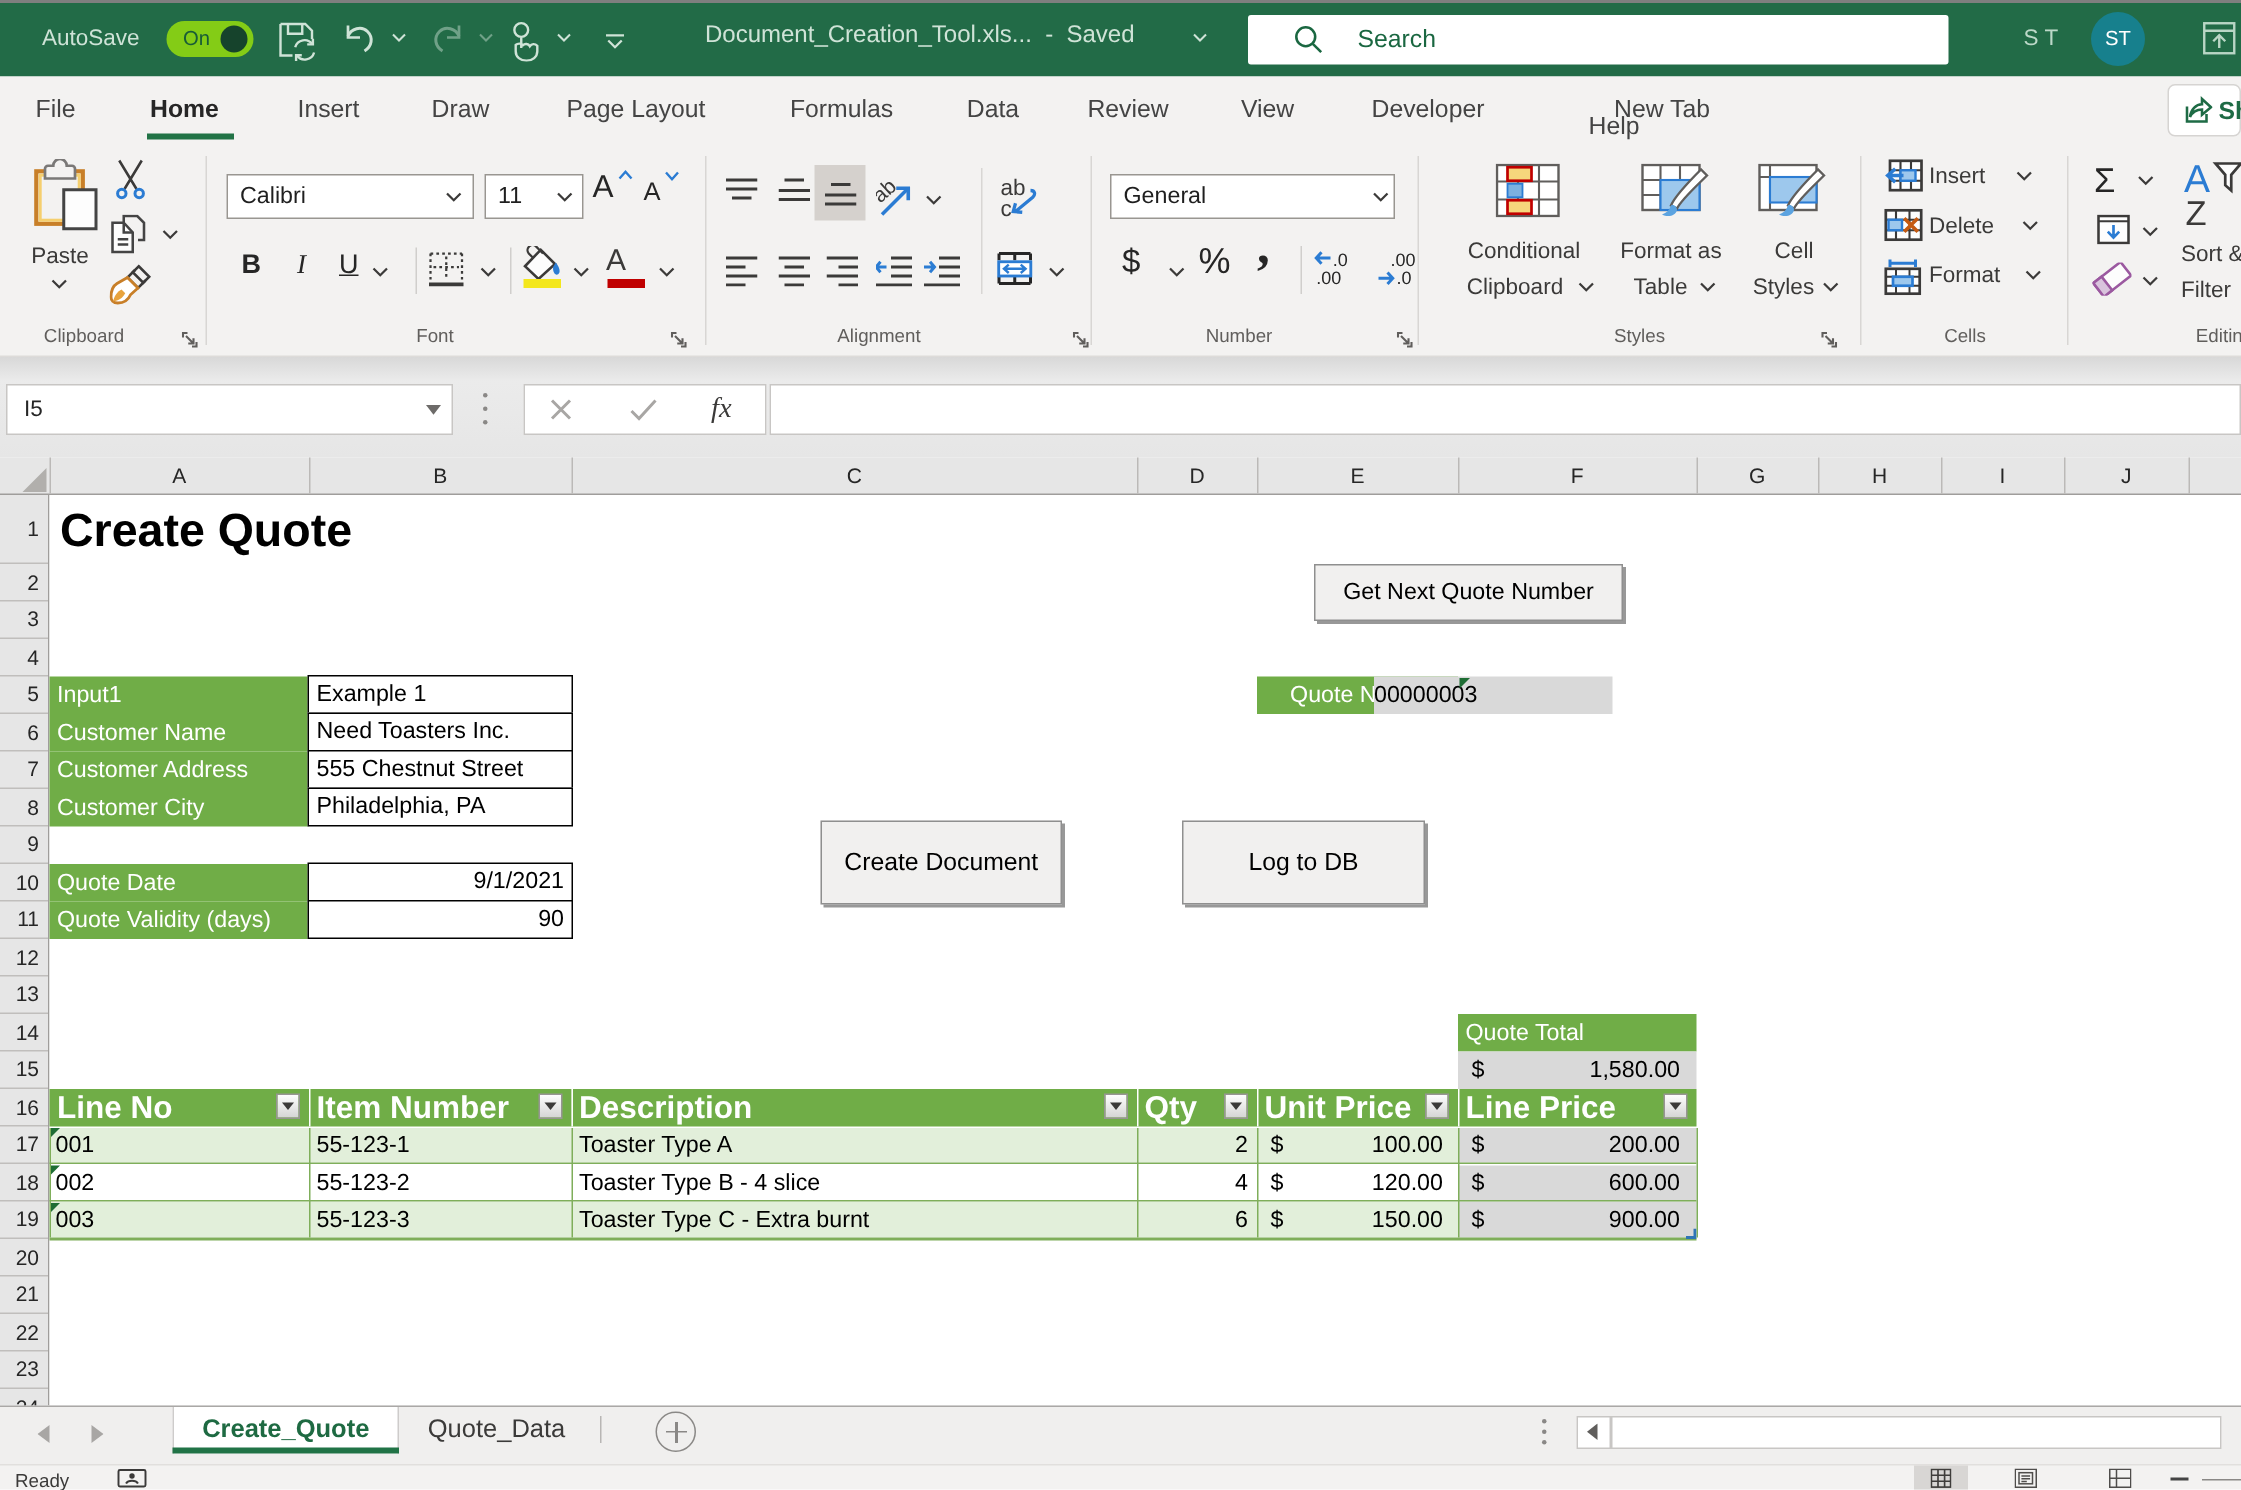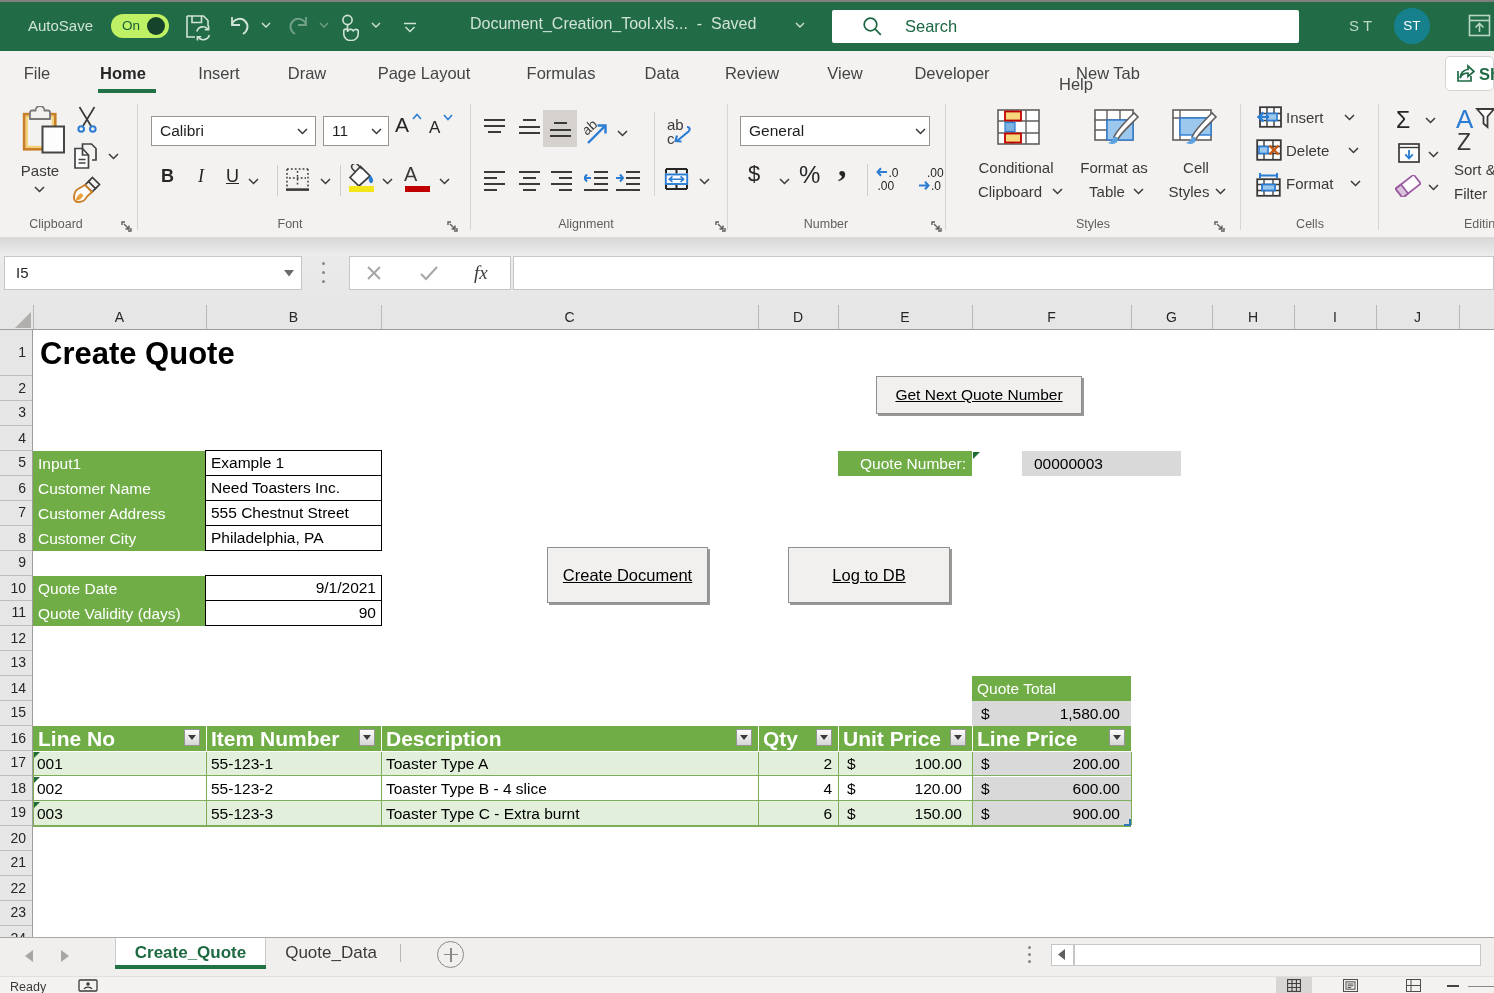--- a/index.html
+++ b/index.html
@@ -29,36 +29,36 @@
 .chlet { position:absolute; top:4px; font-size:14px; color:#262626; transform:translateX(-50%); }
 .chsep { position:absolute; top:0; width:1px; height:24px; background:#bbb9b7; }
 #rowhdr { left:0; top:330px; width:33px; height:607px; background:#e6e6e6; border-right:1px solid #9f9d9b; }
 .rnum { position:absolute; right:6px; font-size:14px; color:#262626; }
 .rsep { position:absolute; left:0; width:32px; height:1px; background:#c0bebc; }
 
 .gcell { position:absolute; background:#70AD47; color:#fff; font-size:15.5px; line-height:25px; height:25px; padding-left:5px; white-space:nowrap; }
 .wcell { position:absolute; background:#fff; border:1px solid #000; color:#000; font-size:15.5px; line-height:24px; height:26px; padding:0 5px; white-space:nowrap; }
 .kcell { position:absolute; background:#d9d9d9; color:#000; font-size:15.5px; line-height:25px; height:25px; white-space:nowrap; }
 .tri { position:absolute; width:0; height:0; border-top:7px solid #1e6d34; border-right:7px solid transparent; }
-.btn3d { position:absolute; background:#f1f0ef; border:1px solid #8f8f8f; box-shadow:2px 2px 0 0 #989898; color:#000; text-align:center;text-decoration:underline; }
+.btn3d { position:absolute; background:#f1f0ef; border:1px solid #8f8f8f; box-shadow:2px 2px 0 0 #989898; color:#000; text-align:center; }
 .tcell { position:absolute; font-size:15.5px; color:#000; line-height:25px; height:25px; padding-left:5px; white-space:nowrap; }
 .thead { position:absolute; font-size:21px; color:#fff; font-weight:bold; line-height:25px; height:25px; padding-left:5px; white-space:nowrap; }
 .fbtn { position:absolute; width:16px; height:17px; background:linear-gradient(#fdfdfd,#d5d5d5); border:1px solid #979593; }
 .fbtn:after { content:""; position:absolute; left:3px; top:5px; border-left:4px solid transparent; border-right:4px solid transparent; border-top:5px solid #3b3a39; }
 .tline { position:absolute; background:#7fae5a; }
 
 #sheetbar { left:0; top:937px; width:1494px; height:39px; background:#f0efee; border-top:1px solid #aaa8a6; }
 #statusbar { left:0; top:976px; width:1494px; height:17px; background:#f3f2f1; border-top:1px solid #e1dfdd; }
 </style>
 </head>
 <body>
 <div class="a" id="titlebar"></div>
 <div class="a" id="topstrip"></div>
 <div class="a tb-txt" style="left:28px; top:17px;">AutoSave</div>
-<div class="a" style="left:111px; top:14px; width:58px; height:24px; background:#bef264; border-radius:12px;">
+<div class="a" style="left:111px; top:14px; width:58px; height:24px; background:#84cc16; border-radius:12px;">
   <span style="position:absolute; left:11px; top:4px; font-size:13.5px; color:#185c37;">On</span>
   <span style="position:absolute; right:4px; top:3px; width:18px; height:18px; border-radius:50%; background:#16432c;"></span>
 </div>
 <svg class="a" style="left:185px; top:14px;" width="27" height="27" viewBox="0 0 27 27" fill="none" stroke="#cfe3d7" stroke-width="1.6">
   <path d="M2 2 h16.5 l4.5 4.5 V12 M2 2 v21 h8"></path>
     <path d="M7 2 v6.5 h9.5 V2"></path>
   <path d="M11.8 17.5 a6.4 6.4 0 0 1 11.4 -2 M24.4 21 a6.4 6.4 0 0 1 -11.4 2"></path>
   <path d="M23.6 11.8 v3.8 h-3.8 M12.4 26.6 v-3.8 h3.8"></path>
 </svg>
 <svg class="a" style="left:228px; top:14px;" width="24" height="24" viewBox="0 0 24 24" fill="none" stroke="#cfe3d7" stroke-width="2">
@@ -498,21 +498,21 @@
 <div class="gcell" style="left:33px; top:576px; width:173px;">Quote Date</div>
 <div class="gcell" style="left:33px; top:601px; width:173px;">Quote Validity (days)</div>
 <div class="gcell" style="left:838px; top:451px; width:134px; padding-left:0; padding-right:6px; text-align:right;">Quote Number:</div>
 <div class="gcell" style="left:972px; top:676px; width:159px;">Quote Total</div>
 <div class="wcell" style="left:205px; top:450px; width:177px; ">Example 1</div>
 <div class="wcell" style="left:205px; top:475px; width:177px; ">Need Toasters Inc.</div>
 <div class="wcell" style="left:205px; top:500px; width:177px; ">555 Chestnut Street</div>
 <div class="wcell" style="left:205px; top:525px; width:177px; ">Philadelphia, PA</div>
 <div class="wcell" style="left:205px; top:575px; width:177px; text-align:right;">9/1/2021</div>
 <div class="wcell" style="left:205px; top:600px; width:177px; text-align:right;">90</div>
-<div class="kcell" style="left:1022px; top:451px; width:159px; padding-left:12px;">00000003</div>
+<div class="kcell" style="left:916px; top:451px; width:159px; padding-left:0;">00000003</div>
 <div class="tri" style="left:973px; top:452px;"></div>
 <div class="kcell" style="left:972px; top:701px; width:159px;">
     <span style="position:absolute;left:9px;">$</span>
     <span style="position:absolute;right:11px;">1,580.00</span>
   </div>
 <div class="btn3d" style="left:876px; top:376px; width:206px; height:38px; font-size:15.5px; line-height:36px;">Get Next Quote Number</div>
 <div class="btn3d" style="left:547px; top:547px; width:161px; height:56px; font-size:16.5px; line-height:54px;">Create Document</div>
 <div class="btn3d" style="left:788px; top:547px; width:162px; height:56px; font-size:16.5px; line-height:54px;">Log to DB</div>
 <div class="a" style="left:33px; top:726px; width:173px; height:25px; background:#70AD47;"></div>
 <div class="thead" style="left:33px; top:726px;">Line No</div>

